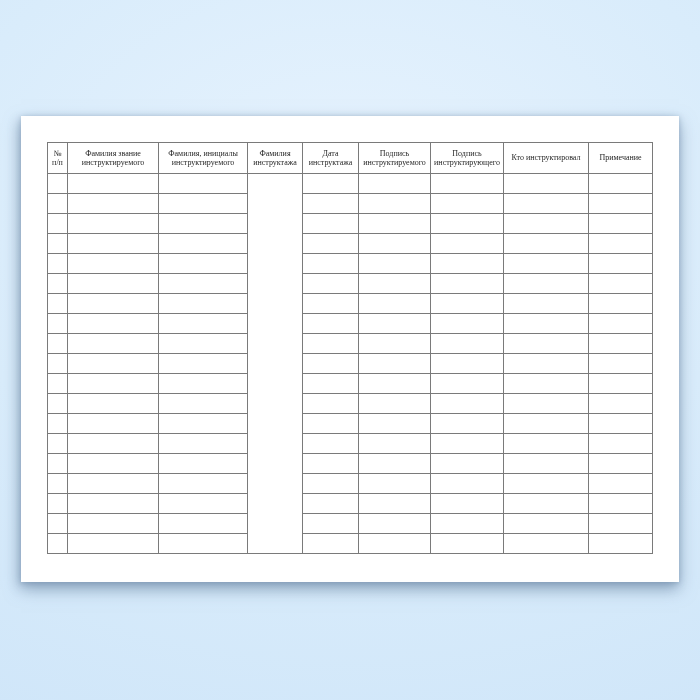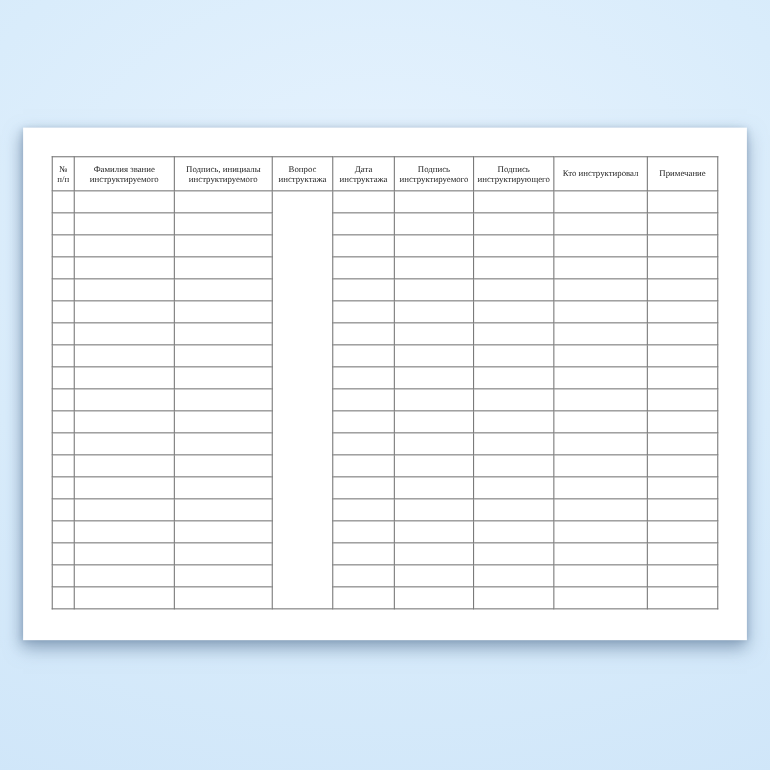--- a/index.html
+++ b/index.html
@@ -69,25 +69,25 @@
       <tr>
           <th>
             <div>№</div>
             <div>п/п</div>
           </th>
           <th>
             <div>Фамилия звание</div>
             <div>инструктируемого</div>
           </th>
           <th>
-            <div>Подпись, инициалы</div>
+            <div>Фамилия, инициалы</div>
             <div>инструктируемого</div>
           </th>
           <th>
-            <div>Вопрос</div>
+            <div>Фамилия</div>
             <div>инструктажа</div>
           </th>
           <th>
             <div>Дата</div>
             <div>инструктажа</div>
           </th>
           <th>
             <div>Подпись</div>
             <div>инструктируемого</div>
           </th>

